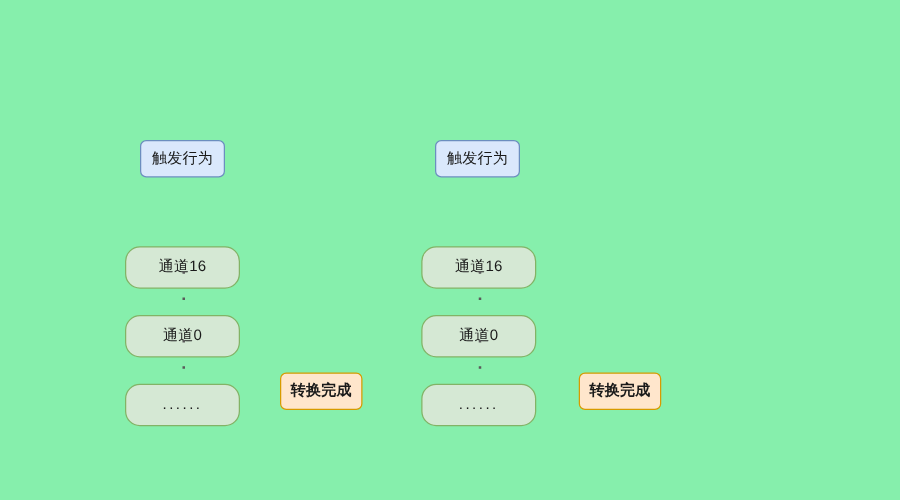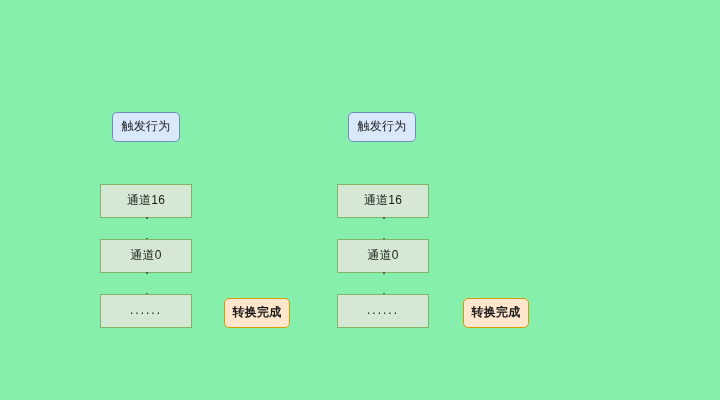--- a/index.html
+++ b/index.html
@@ -38,21 +38,22 @@
   .node--trigger {
     background: #dae8fc;
     border: 1px solid #6c8ebf;
     border-radius: 5px;
   }
 
   
   .node--channel {
     background: #d5e8d4;
     border: 1px solid #82b366;
-    border-radius: 0;
+    border-radius: 12px;
+    margin-top: 13px;
   }
 
   
   .node--done {
     background: #ffe6cc;
     border: 1px solid #d79b00;
     border-radius: 5px;
     font-weight: bold;
   }
   .connector-dot {

